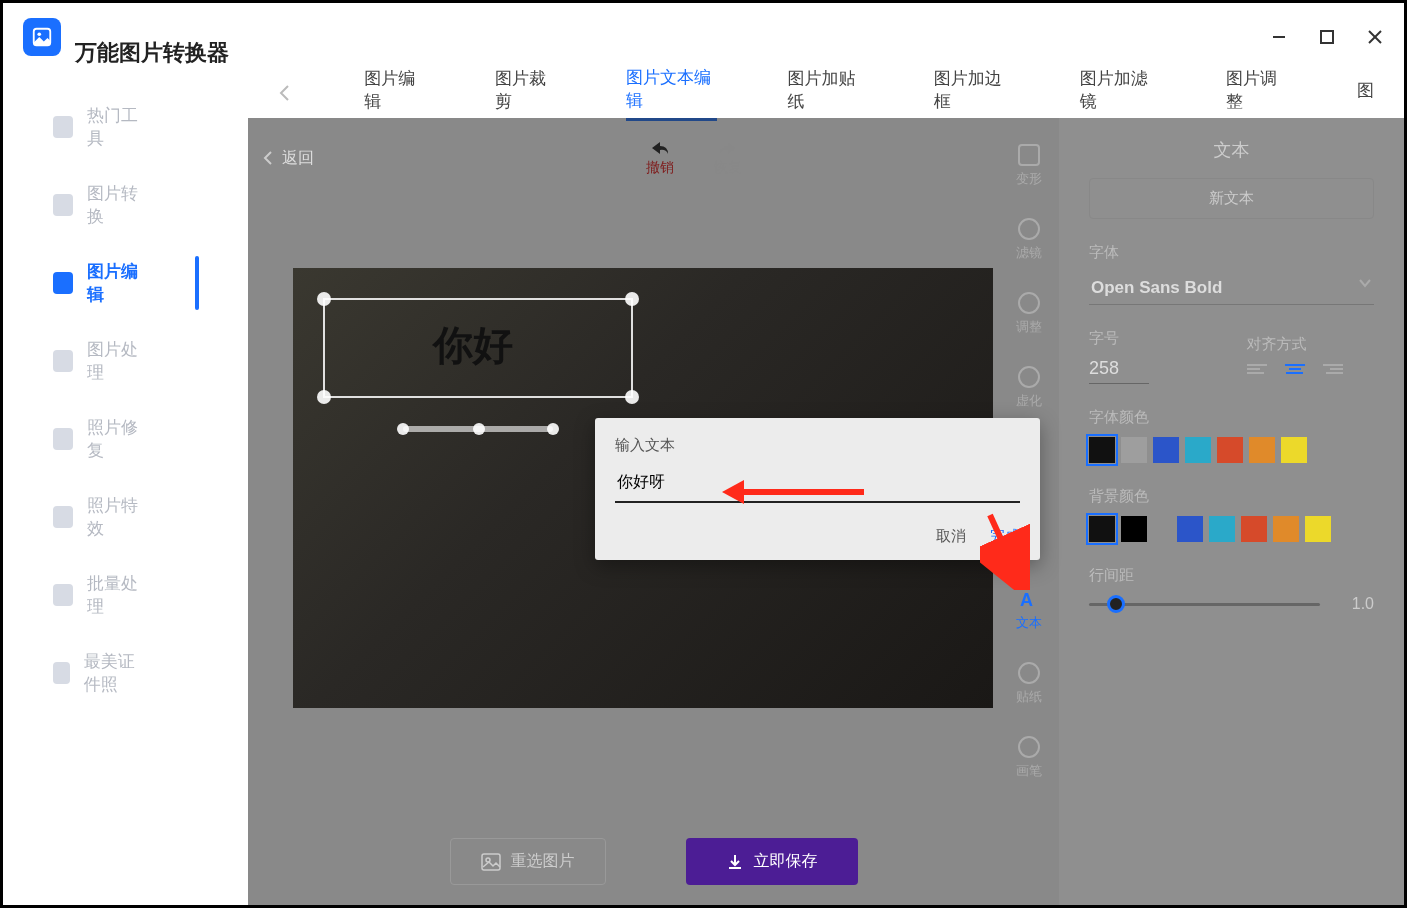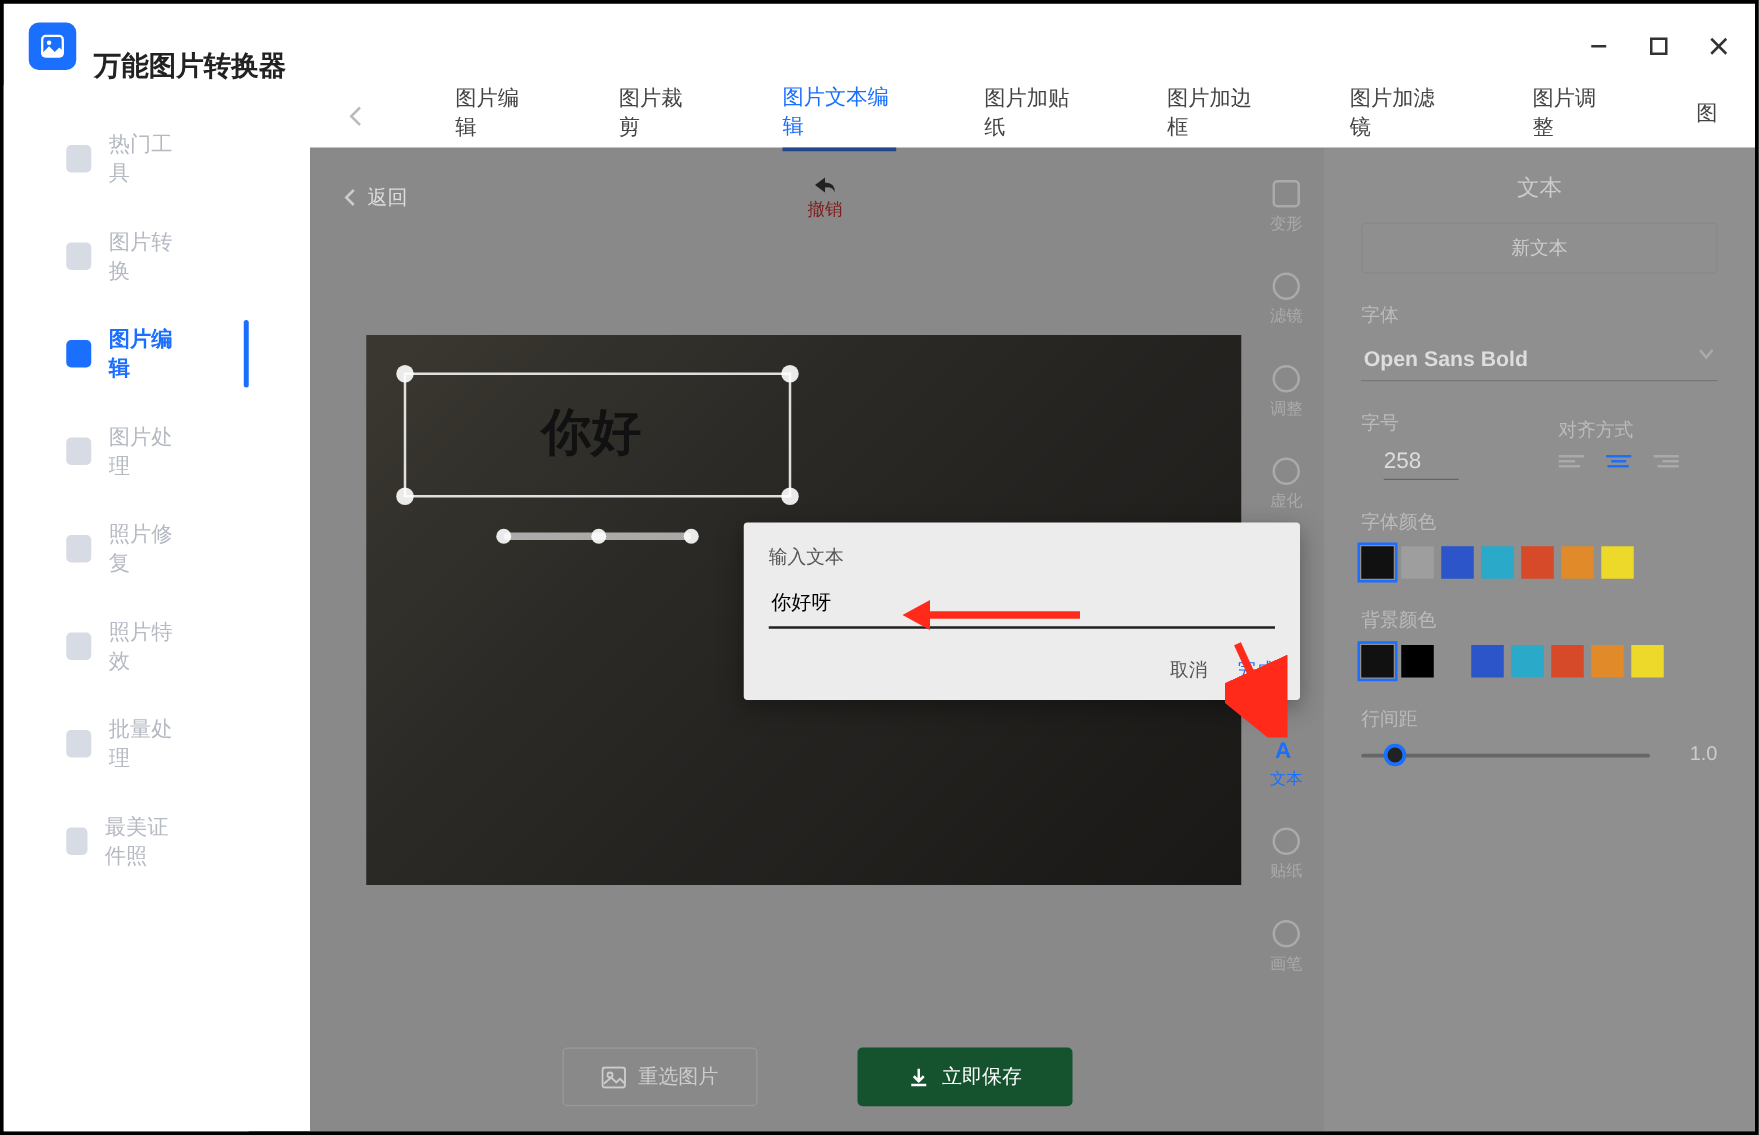--- a/index.html
+++ b/index.html
@@ -25,21 +25,21 @@
 .tabs-row { position: absolute; left: 248px; right: 3px; top: 68px; height: 50px; display: flex; align-items: center; gap: 70px; padding: 0 30px; }
 .tab-nav-back { color: #bbb; width: 18px; }
 .tab-item { font-size: 17px; color: #444; cursor: pointer; padding-bottom: 6px; }
 .tab-item.active { color: #1a6fff; border-bottom: 3px solid #1a6fff; font-weight: 400; }
 
 
 .main { position: absolute; left: 248px; right: 3px; top: 118px; bottom: 3px; background: rgba(40,40,40,0.55); }
 .main-inner { position: absolute; inset: 0; }
 
 
-.toolbar-top { height: 80px; display: flex; align-items: center; padding: 0 26px; }
+.toolbar-top { height: 80px; display: flex; align-items: center; padding: 0 14px; }
 .back-btn { display: flex; align-items: center; gap: 8px; color: #ddd; font-size: 16px; cursor: pointer; }
 .undo-redo { position: absolute; left: 50%; transform: translateX(-180px); display: flex; gap: 40px; }
 .ur-item { display: flex; flex-direction: column; align-items: center; gap: 2px; color: #7f1d1d; font-size: 14px; }
 .ur-item.disabled { color: #888; opacity: 0.5; }
 
 
 .canvas { position: absolute; left: 45px; top: 150px; width: 700px; height: 440px; background: linear-gradient(135deg, #3a3830 0%, #2a2825 40%, #1a1816 100%); }
 .text-selection { position: absolute; left: 30px; top: 30px; width: 310px; height: 100px; border: 2px solid rgba(255,255,255,0.85); }
 .text-selection .handle { position: absolute; width: 14px; height: 14px; background: rgba(255,255,255,0.9); border-radius: 50%; }
 .text-selection .h-tl { left: -8px; top: -8px; }
@@ -59,21 +59,21 @@
 
 
 .right-panel { position: absolute; right: 0; top: 0; bottom: 0; width: 345px; background: rgba(255,255,255,0.05); padding: 20px 30px; color: #ddd; }
 .rp-title { text-align: center; font-size: 18px; margin-bottom: 16px; color: #ccc; }
 .new-text-btn { width: 100%; padding: 10px; border: 1px solid #888; border-radius: 4px; text-align: center; color: #ccc; cursor: pointer; font-size: 15px; }
 .rp-section { margin-top: 24px; }
 .rp-label { font-size: 15px; color: #bbb; margin-bottom: 10px; }
 .rp-row { display: flex; gap: 30px; align-items: center; }
 .font-select { display: flex; justify-content: space-between; border-bottom: 1px solid #777; padding: 6px 2px; cursor: pointer; }
 .font-name { font-weight: 700; font-size: 17px; color: #ddd; }
-.size-value { font-size: 18px; color: #ddd; border-bottom: 1px solid #666; padding-bottom: 4px; width: 60px; margin-left: 18px; }
+.size-value { font-size: 18px; color: #ddd; border-bottom: 1px solid #666; padding-bottom: 4px; width: 60px; }
 .align-btns { display: flex; gap: 18px; }
 .align-btn { width: 20px; height: 14px; display: flex; flex-direction: column; gap: 2px; cursor: pointer; }
 .align-btn span { height: 2px; background: #aaa; }
 .align-btn.active span { background: #1a6fff; }
 .swatches { display: flex; gap: 6px; flex-wrap: wrap; }
 .swatch { width: 26px; height: 26px; cursor: pointer; }
 .swatch.selected { outline: 2px solid #1a6fff; outline-offset: 1px; }
 .slider-row { display: flex; align-items: center; gap: 14px; }
 .slider-track { flex: 1; height: 3px; background: #666; position: relative; border-radius: 2px; }
 .slider-thumb { position: absolute; left: 18px; top: -8px; width: 18px; height: 18px; border: 3px solid #1a6fff; background: #222; border-radius: 50%; }
@@ -87,21 +87,21 @@
 .dialog-cancel { color: #555; cursor: pointer; }
 .dialog-confirm { color: #1a6fff; cursor: pointer; font-weight: 500; }
 
 
 .arrow { position: absolute; z-index: 60; }
 .arrow-line { height: 6px; background: #ff2a1a; }
 
 
 .bottom-bar { position: absolute; left: 0; right: 345px; bottom: 20px; display: flex; justify-content: center; gap: 80px; }
 .btn-outline { padding: 12px 30px; border: 1px solid #999; border-radius: 4px; display: flex; align-items: center; gap: 10px; color: #ccc; cursor: pointer; font-size: 16px; }
-.btn-primary { padding: 12px 40px; background: #14532d; border-radius: 4px; display: flex; align-items: center; gap: 10px; color: #fff; cursor: pointer; font-size: 16px; }
+.btn-primary { padding: 12px 40px; background: #4c1d95; border-radius: 4px; display: flex; align-items: center; gap: 10px; color: #fff; cursor: pointer; font-size: 16px; }
 
 svg { display: block; }
 </style>
 </head>
 <body>
 
 <div class="header">
   <div class="header-left">
     <div class="app-logo">
       <svg width="22" height="22" viewBox="0 0 24 24" fill="#fff">

